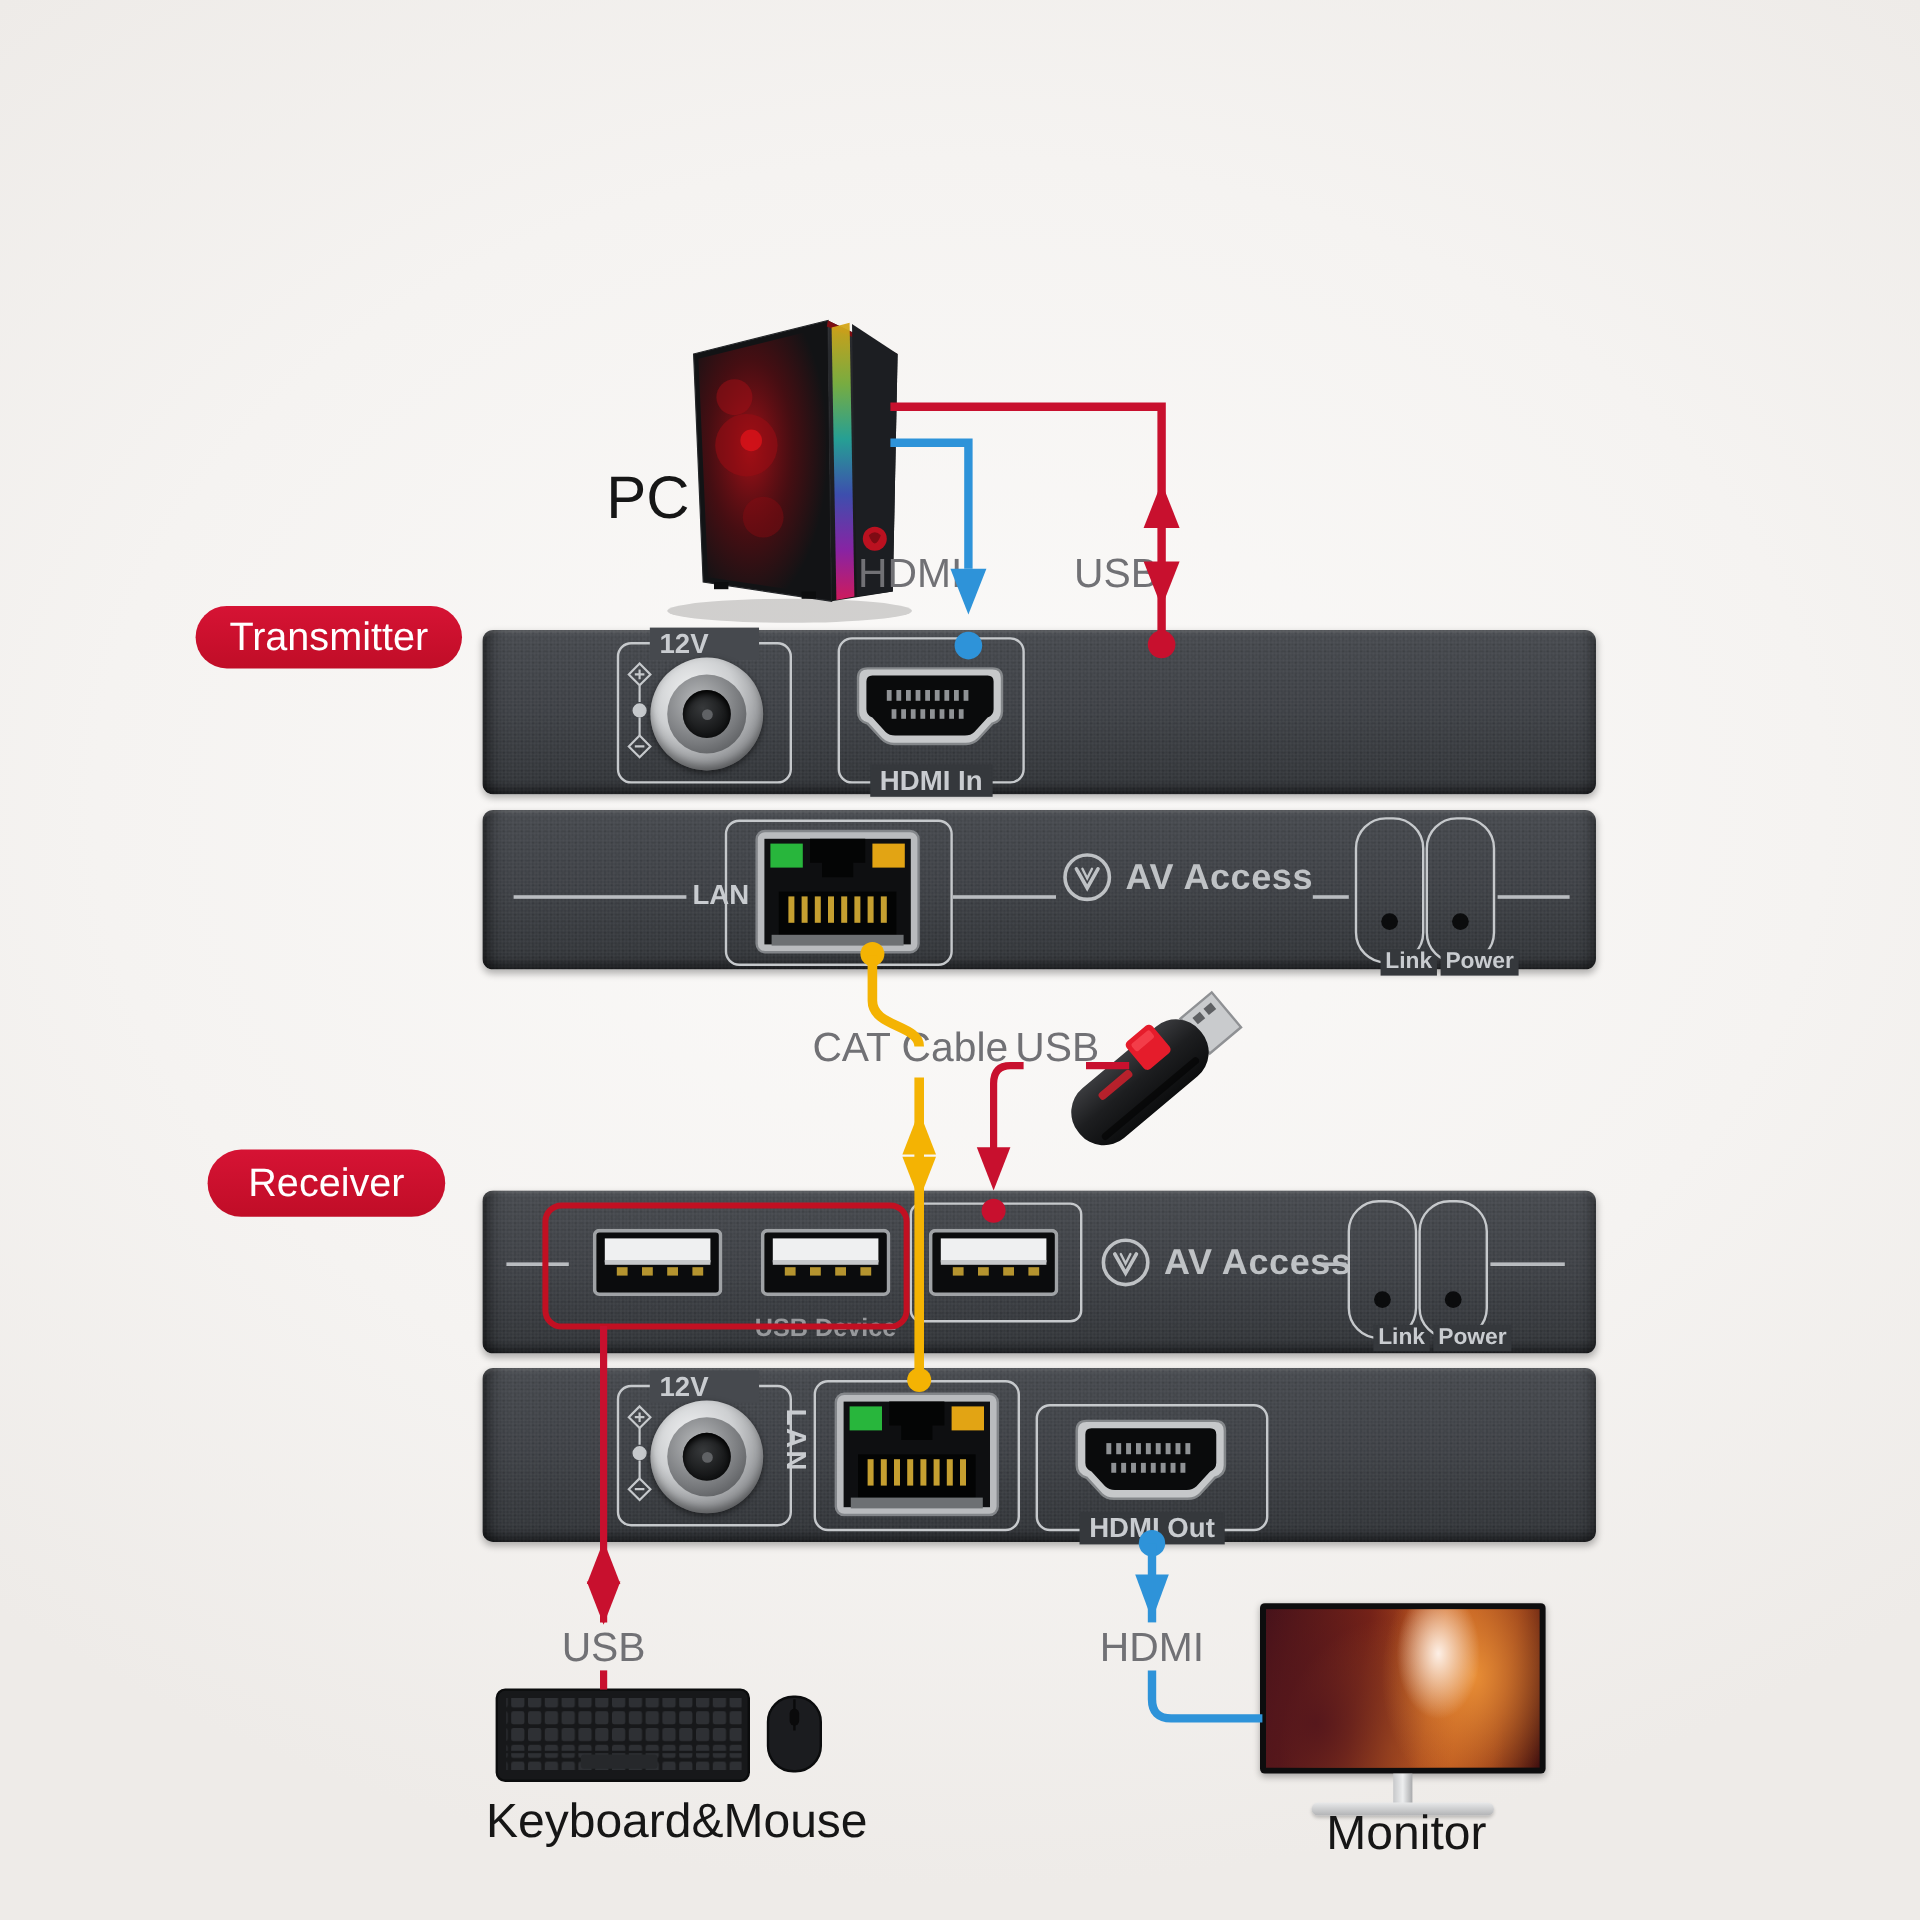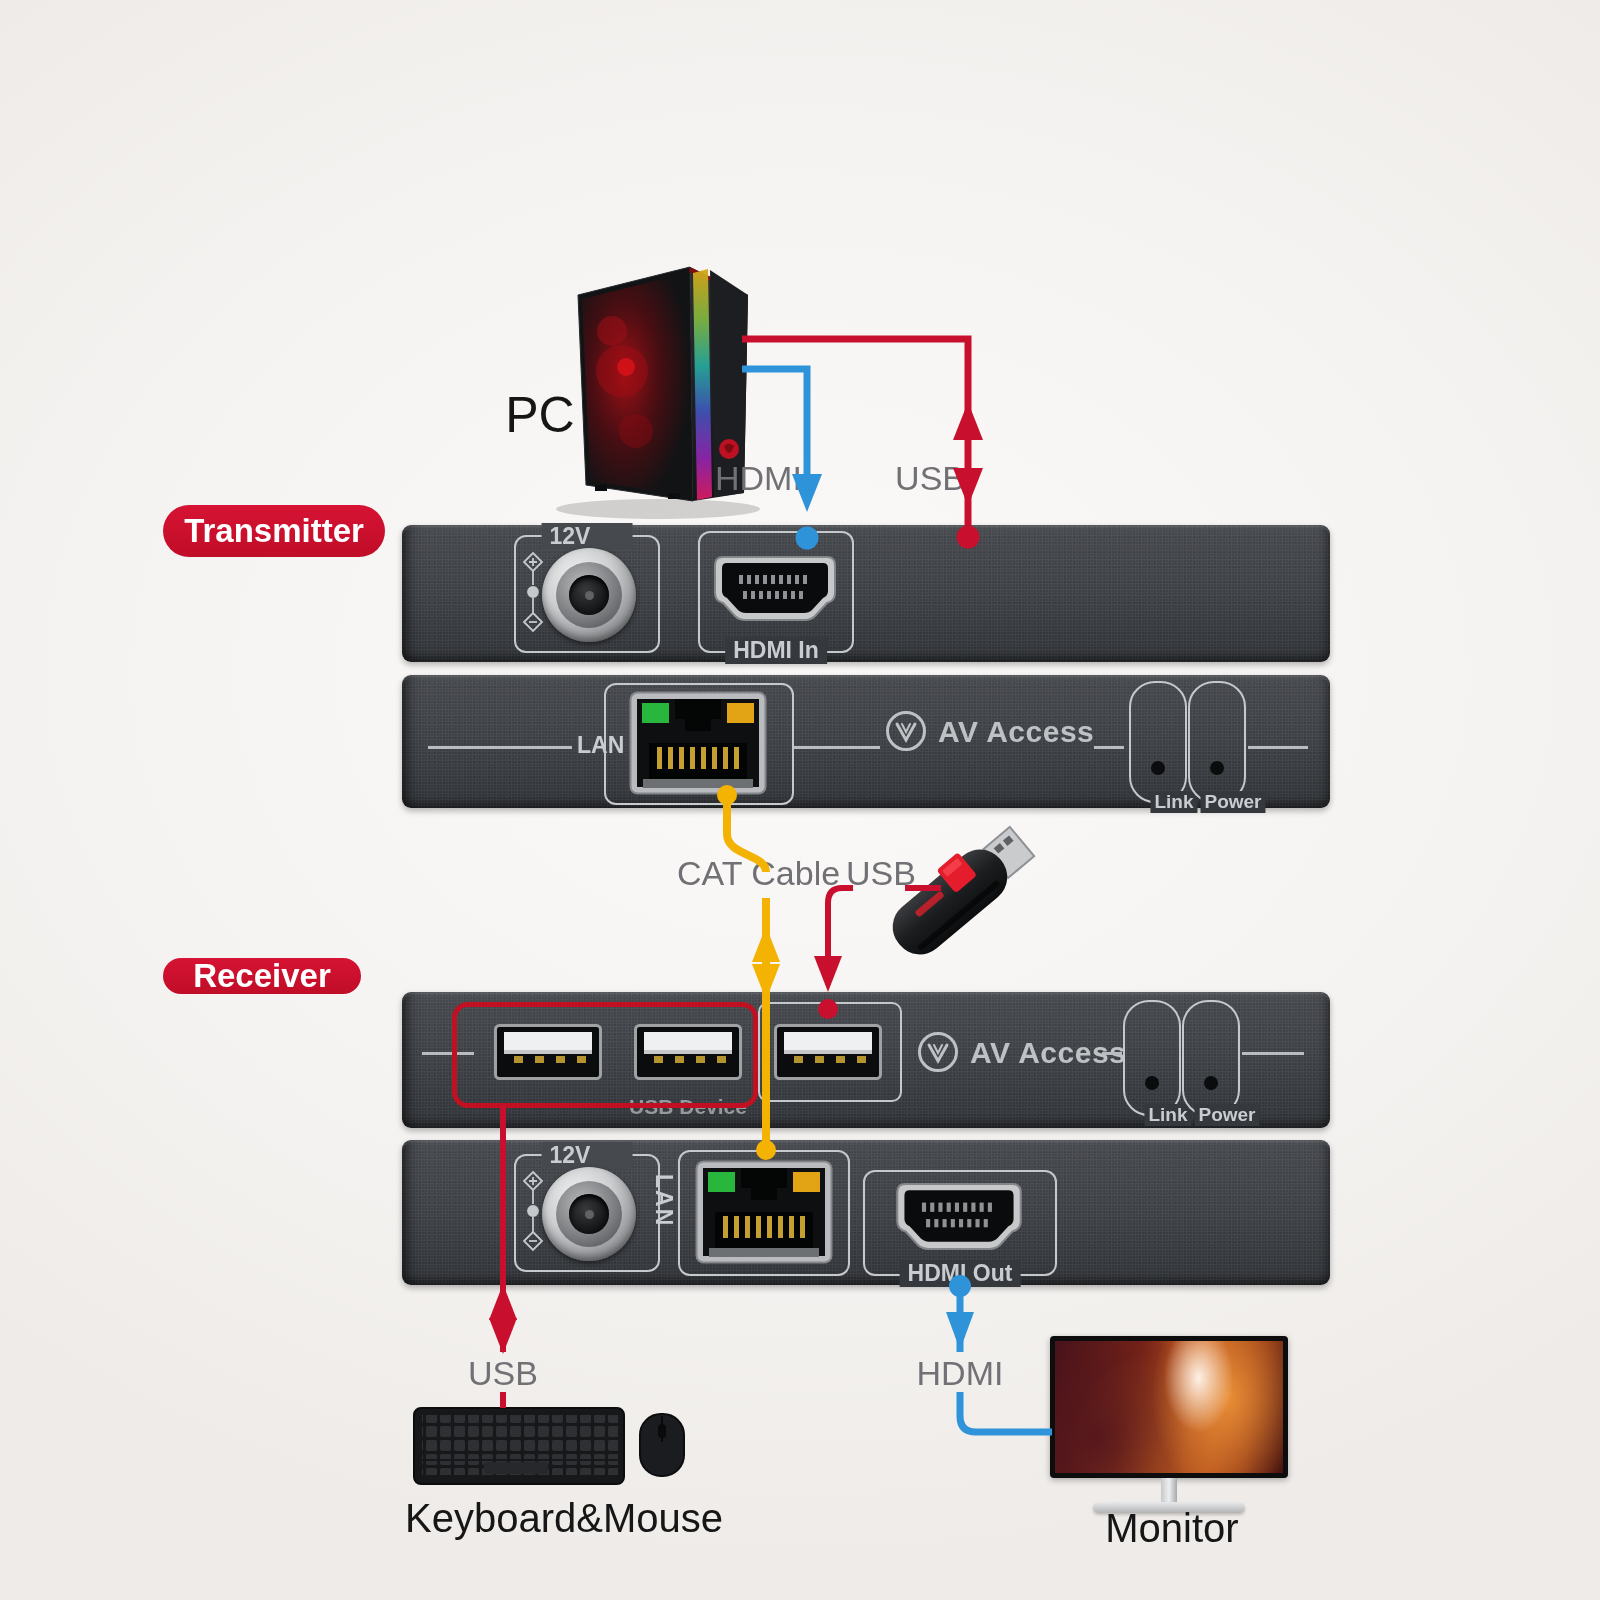--- a/index.html
+++ b/index.html
@@ -1,21 +1,21 @@
 <!DOCTYPE html>
 <html><head>
 <meta charset="utf-8">
 <style>
   html,body{margin:0;padding:0;}
   body{font-family:"Liberation Sans",sans-serif;background:#e9e7e5;}
   #canvas{position:relative;width:1600px;height:1600px;overflow:hidden;
     background:radial-gradient(1200px 900px at 50% 42%, #fbfaf9 0%, #f5f3f1 60%, #eeebe8 100%);}
   .abs{position:absolute;}
   .title{width:100%;text-align:center;font-size:95px;font-weight:800;letter-spacing:-2px;color:#161616;}
-  .badge{background:linear-gradient(180deg,#d61334,#c00d27);color:#fff;font-weight:700;font-size:33px;
+  .badge{background:linear-gradient(180deg,#d61334,#c00d27);color:#fff;font-weight:400;font-size:33px;
     display:flex;align-items:center;justify-content:center;border-radius:28px;}
   .blacklabel{color:#161616;font-size:41px;line-height:1.1;}
   .graylabel{color:#717175;font-size:34px;white-space:nowrap;}
   .panel{left:402px;width:928px;border-radius:9px;
     background:
       radial-gradient(rgba(255,255,255,.05) 1px, transparent 1.4px),
       radial-gradient(rgba(0,0,0,.09) 1px, transparent 1.4px),
       linear-gradient(180deg,#4a4d52 0%,#44474c 8%,#3d4045 50%,#323539 92%,#2b2d31 100%);
     background-size:3px 3px,5px 5px,100% 100%;
     box-shadow:inset 0 3px 2px rgba(255,255,255,.10), inset 0 -5px 8px rgba(0,0,0,.35),
@@ -102,21 +102,21 @@
     <polygon points="153,20 168,16 172,244 157,247" fill="url(#rgbStrip)" opacity=".95"></polygon>
     <polygon points="170,17 208,42 204,240 174,244" fill="#1c1e22"></polygon>
     <circle cx="189" cy="196" r="10" fill="#bb1120"></circle>
     <path d="M184,193 q5,-5 10,0 q-2,6 -5,7 q-3,-1 -5,-7" fill="#7e0b14"></path>
     <rect x="55" y="232" width="12" height="6" fill="#0c0d0e"></rect>
     <rect x="128" y="240" width="12" height="6" fill="#0c0d0e"></rect>
   </svg>
   <div class="abs blacklabel" style="left:490px;top:388px;width:100px;text-align:center;font-size:50px;">PC</div>
 
   <div class="abs badge" style="left:163px;top:505px;width:222px;height:52px;">Transmitter</div>
-  <div class="abs badge" style="left:163px;top:958px;width:198px;height:36px;">Receiver</div>
+  <div class="abs badge" style="left:173px;top:958px;width:198px;height:56px;">Receiver</div>
 
   <div class="abs panel" style="top:525px;height:137px;">
 
     <div class="outline" style="left:112px;top:10px;width:142px;height:114px;">
       <div class="olabel top"><span>12V</span><span class="dcsym"><span class="b1"></span><span class="b2"></span></span></div>
       <svg style="position:absolute;left:4px;top:14px;" width="26" height="84" viewBox="0 0 26 84">
         <g stroke="#c6c9cc" stroke-width="1.8" fill="none">
           <path d="M13,2 L22,11 L13,20 L4,11 Z"></path>
             <path d="M13,7 V15 M9,11 H17"></path>
           <path d="M13,20 V34"></path>

